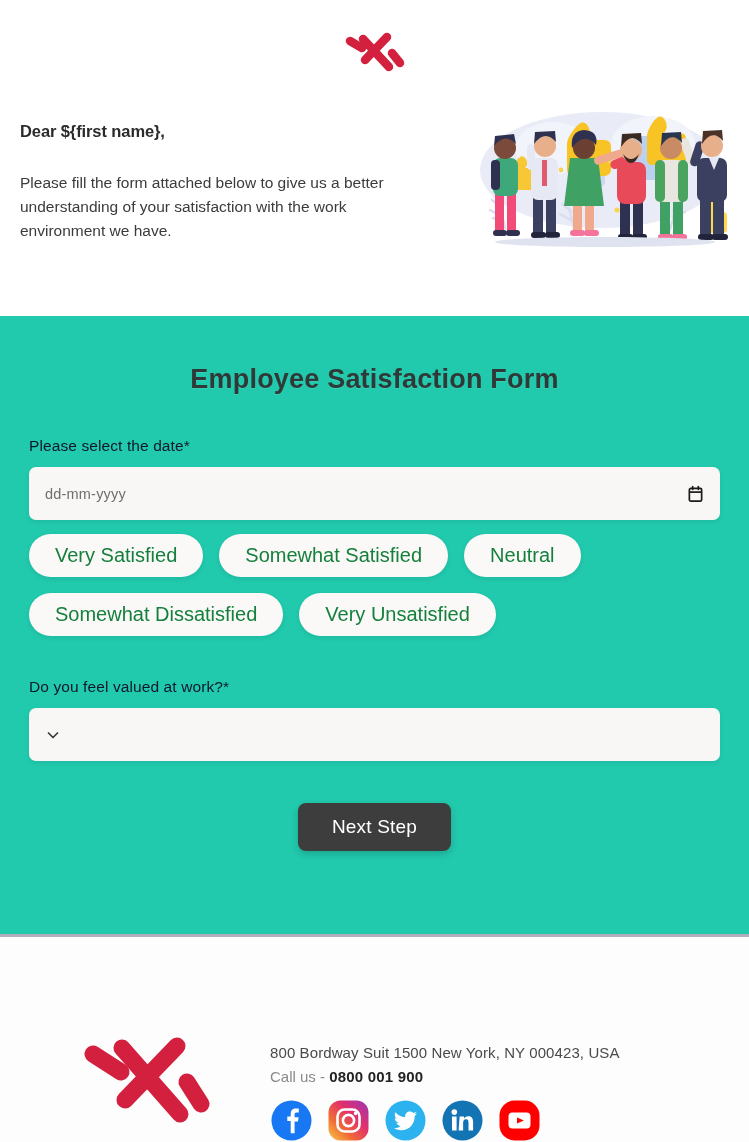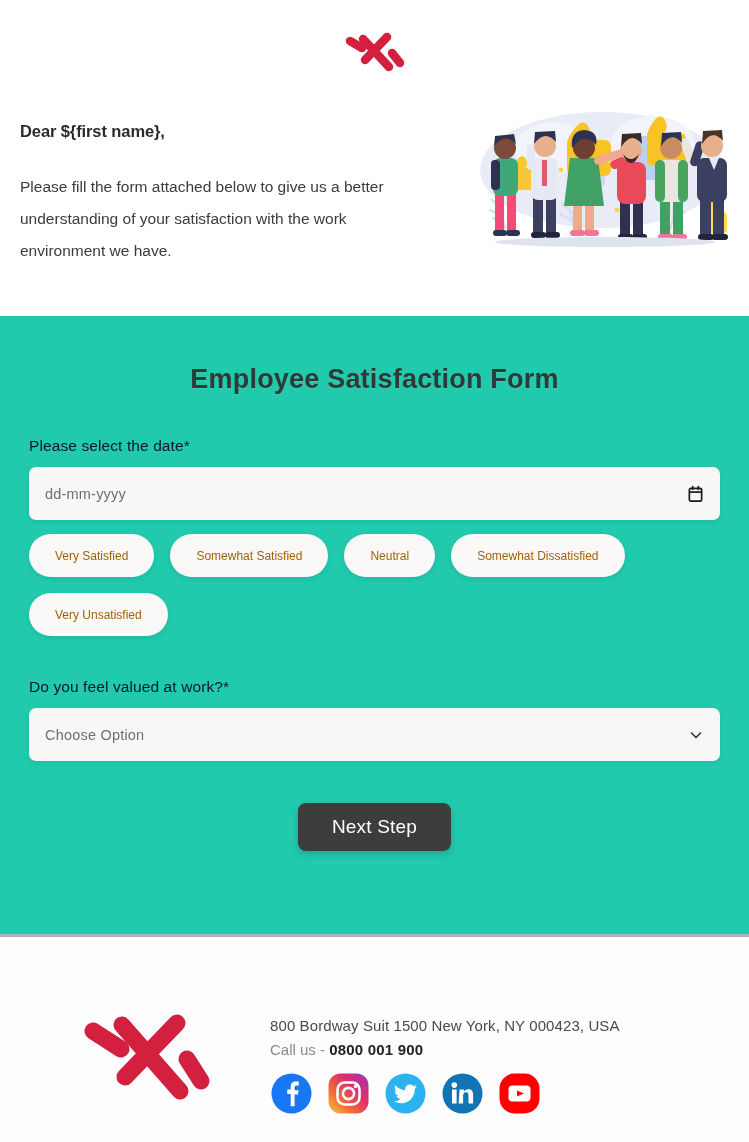--- a/index.html
+++ b/index.html
@@ -47,21 +47,21 @@
   .greeting {
     font-size: 16.5px;
     font-weight: bold;
     color: #2b2b2b;
     letter-spacing: -0.1px;
     margin-bottom: 30px;
   }
 
   .intro-paragraph {
     font-size: 15.5px;
-    line-height: 32px;
+    line-height: 24px;
     color: #3b3b3b;
     max-width: 410px;
   }
 
   .hero-illustration {
     position: absolute;
     right: 12px;
     top: 8px;
     width: 280px;
     height: 152px;
@@ -126,23 +126,23 @@
     margin-top: 14px;
     max-width: 700px;
   }
 
   .option-pill {
     background: #faf9f7;
     border: none;
     border-radius: 26px;
     height: 43px;
     padding: 0 26px;
-    font-size: 12px;
+    font-size: 20px;
     font-family: "Liberation Sans", sans-serif;
-    color: #a16207;
+    color: #15803d;
     box-shadow: 0 2px 5px rgba(0,0,0,0.08);
     cursor: pointer;
     display: flex;
     align-items: center;
     justify-content: center;
   }
 
   .next-wrap {
     display: flex;
     justify-content: center;
@@ -169,21 +169,21 @@
     background: #9a93a6;
     opacity: 0.75;
   }
 
   .footer {
     position: relative;
     width: 749px;
     height: 205px;
     background: #fdfdfd;
     display: flex;
-    align-items: center;
+    align-items: flex-end;
     padding: 22px 20px 0 20px;
   }
 
   .footer-logo-col {
     width: 250px;
     display: flex;
     justify-content: center;
     padding-top: 16px;
   }
 
@@ -372,21 +372,20 @@
         <button class="option-pill">Somewhat Satisfied</button>
         <button class="option-pill">Neutral</button>
         <button class="option-pill">Somewhat Dissatisfied</button>
         <button class="option-pill">Very Unsatisfied</button>
       </div>
     </div>
 
     <div class="field-block">
       <div class="field-label">Do you feel valued at work?*</div>
       <div class="text-control">
-        <span class="control-placeholder">Choose Option</span>
         <svg class="chevron-icon" viewBox="0 0 16 16">
           <path d="M3.5 6 L8 10.5 L12.5 6" fill="none" stroke="#3a3a3a" stroke-width="1.7" stroke-linecap="round" stroke-linejoin="round"></path>
         </svg>
       </div>
     </div>
 
     <div class="next-wrap">
       <button class="next-button">Next Step</button>
     </div>
 

